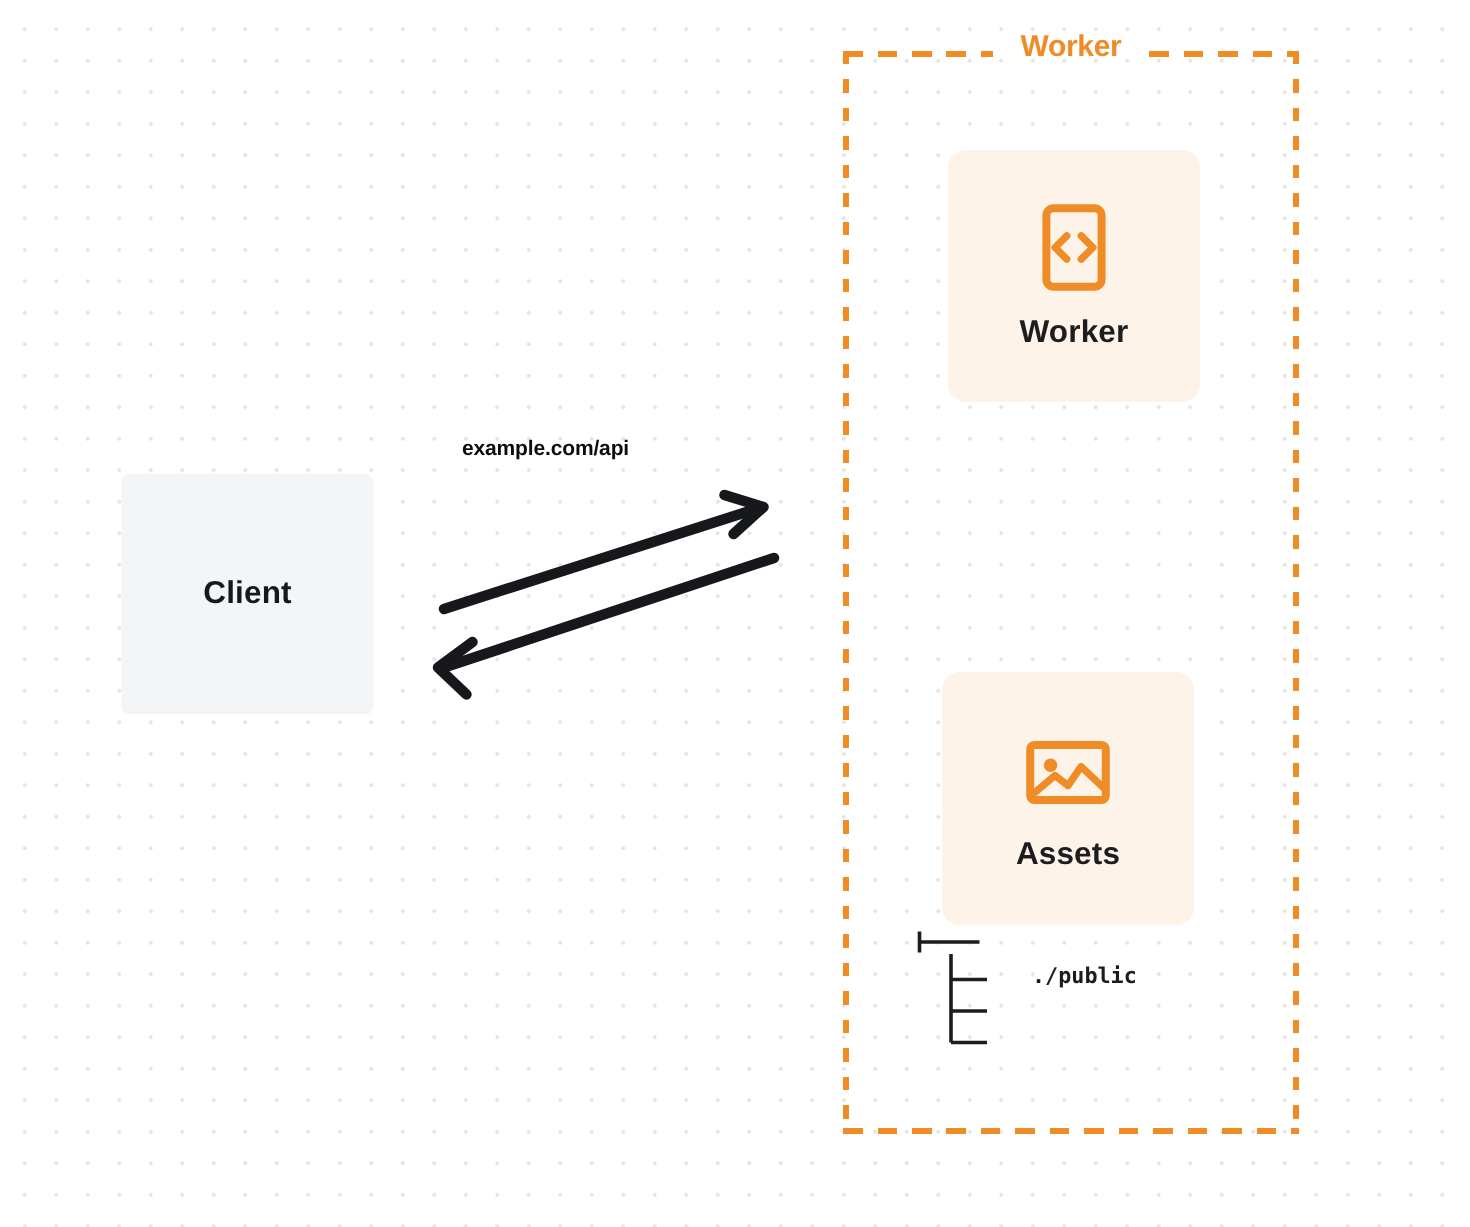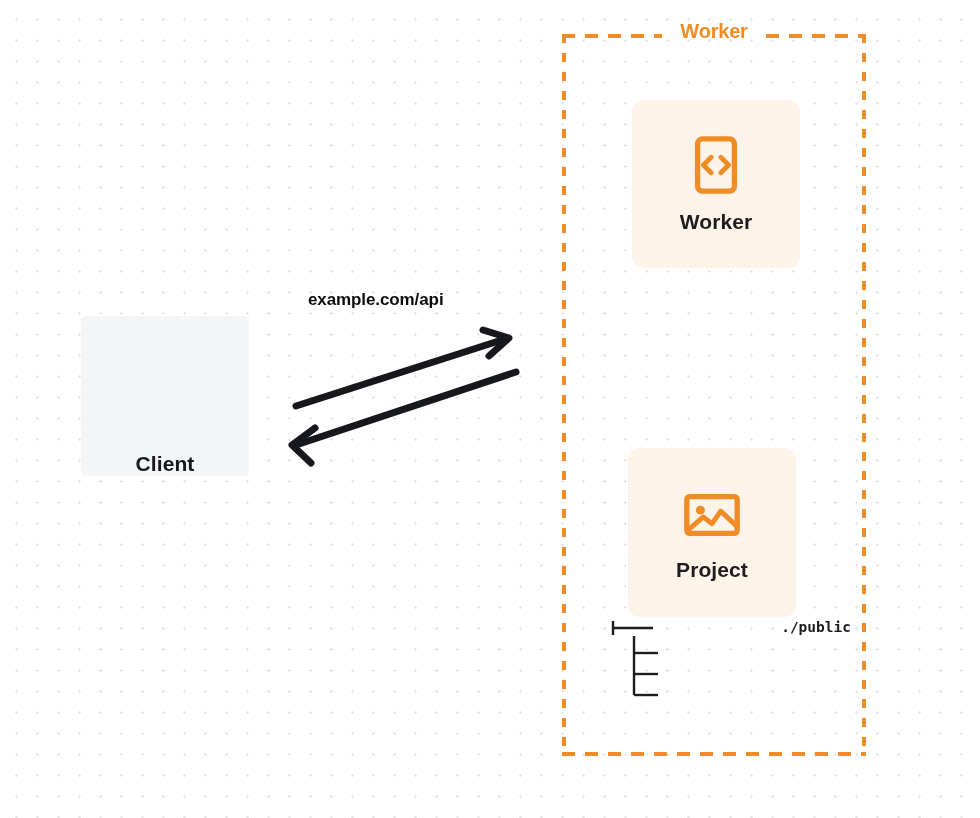--- a/index.html
+++ b/index.html
@@ -21,21 +21,21 @@
   
   .client-box {
     position: absolute;
     left: 81px;
     top: 316px;
     width: 168px;
     height: 160px;
     background: #f4f5f7;
     border-radius: 5px;
     display: flex;
-    align-items: flex-end;
+    align-items: center;
     justify-content: center;
   }
   .client-label {
     font-size: 21px;
     font-weight: bold;
     color: #16181b;
     letter-spacing: 0.1px;
   }
 
   
@@ -44,21 +44,21 @@
     left: 0;
     top: 0;
     width: 980px;
     height: 818px;
     pointer-events: none;
   }
   .request-label {
     position: absolute;
     left: 308px;
     top: 290px;
-    font-size: 17px;
+    font-size: 14px;
     font-weight: bold;
     color: #0d0d0d;
     letter-spacing: -0.1px;
     white-space: nowrap;
   }
 
   
   .project-container {
     position: absolute;
     left: 562px;
@@ -173,22 +173,23 @@
     white-space: pre;
     height: 21px;
   }
   .tree-branch {
     width: 78px;
     flex: none;
     position: relative;
   }
   .tree-name {
     flex: 1;
-    text-align: right;
+    text-align: left;
     padding-right: 4px;
+    margin-top: 24px;
   }
   .tree-svg {
     position: absolute;
     left: 0;
     top: 0;
     width: 80px;
     height: 90px;
     pointer-events: none;
   }
 </style>
@@ -230,21 +231,21 @@
     </svg>
     <span class="svc-label">Worker</span>
   </div>
 
   <div class="svc-card assets-card">
     <svg class="svc-icon" viewBox="0 0 64 64" xmlns="http://www.w3.org/2000/svg">
       <rect x="6" y="13" width="52" height="38" rx="3" ry="3" fill="none" stroke="#ef8c26" stroke-width="5.5"></rect>
       <circle cx="20" cy="27" r="4.6" fill="#ef8c26"></circle>
       <polyline points="9,46 23,34 32,41 41,28 58,44" fill="none" stroke="#ef8c26" stroke-width="5" stroke-linecap="round" stroke-linejoin="round"></polyline>
     </svg>
-    <span class="svc-label">Project</span>
+    <span class="svc-label">Assets</span>
   </div>
 
   <div class="file-tree">
     <svg class="tree-svg" viewBox="0 0 80 90" xmlns="http://www.w3.org/2000/svg">
 
       <line x1="3" y1="4" x2="3" y2="18" stroke="#1d1d1f" stroke-width="2.4"></line>
       <line x1="3" y1="11" x2="43" y2="11" stroke="#1d1d1f" stroke-width="2.4"></line>
 
       <line x1="24" y1="19" x2="24" y2="78" stroke="#1d1d1f" stroke-width="2.4"></line>
 

